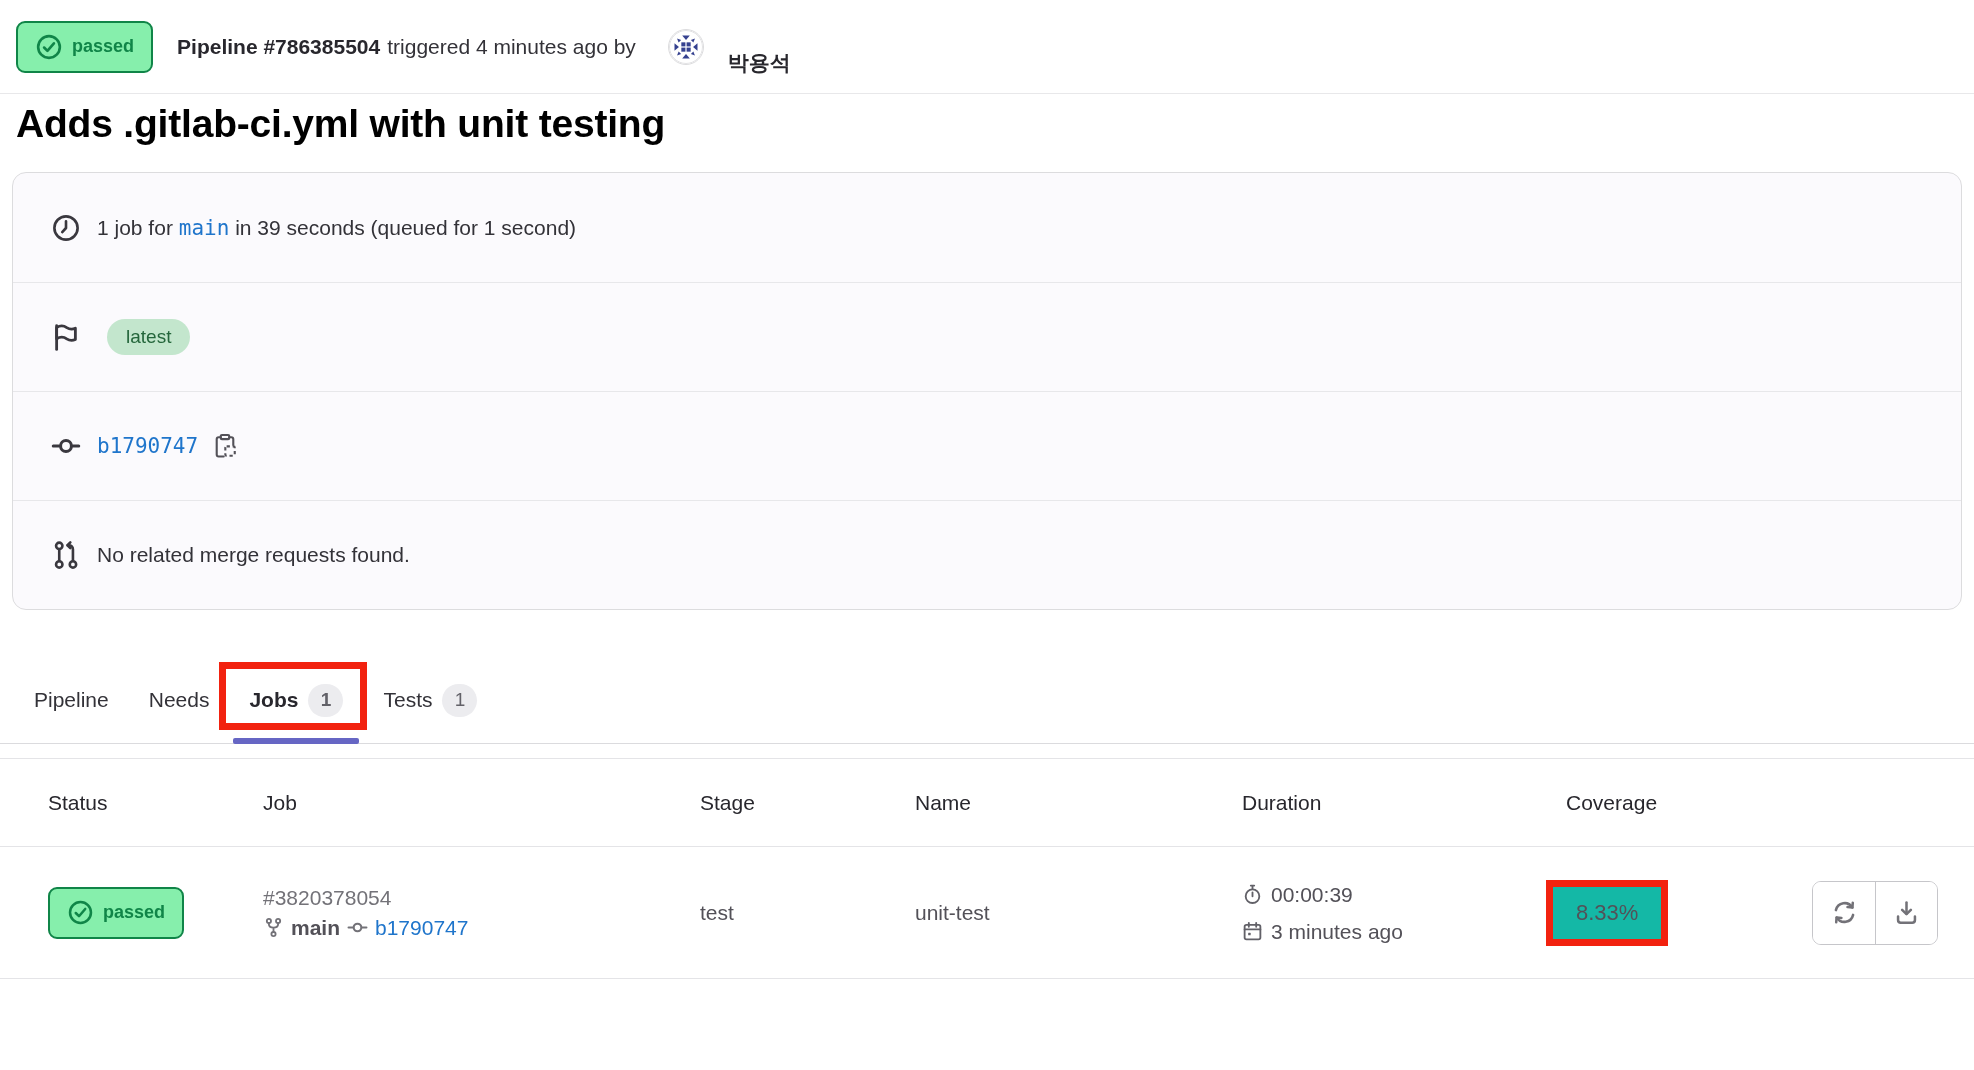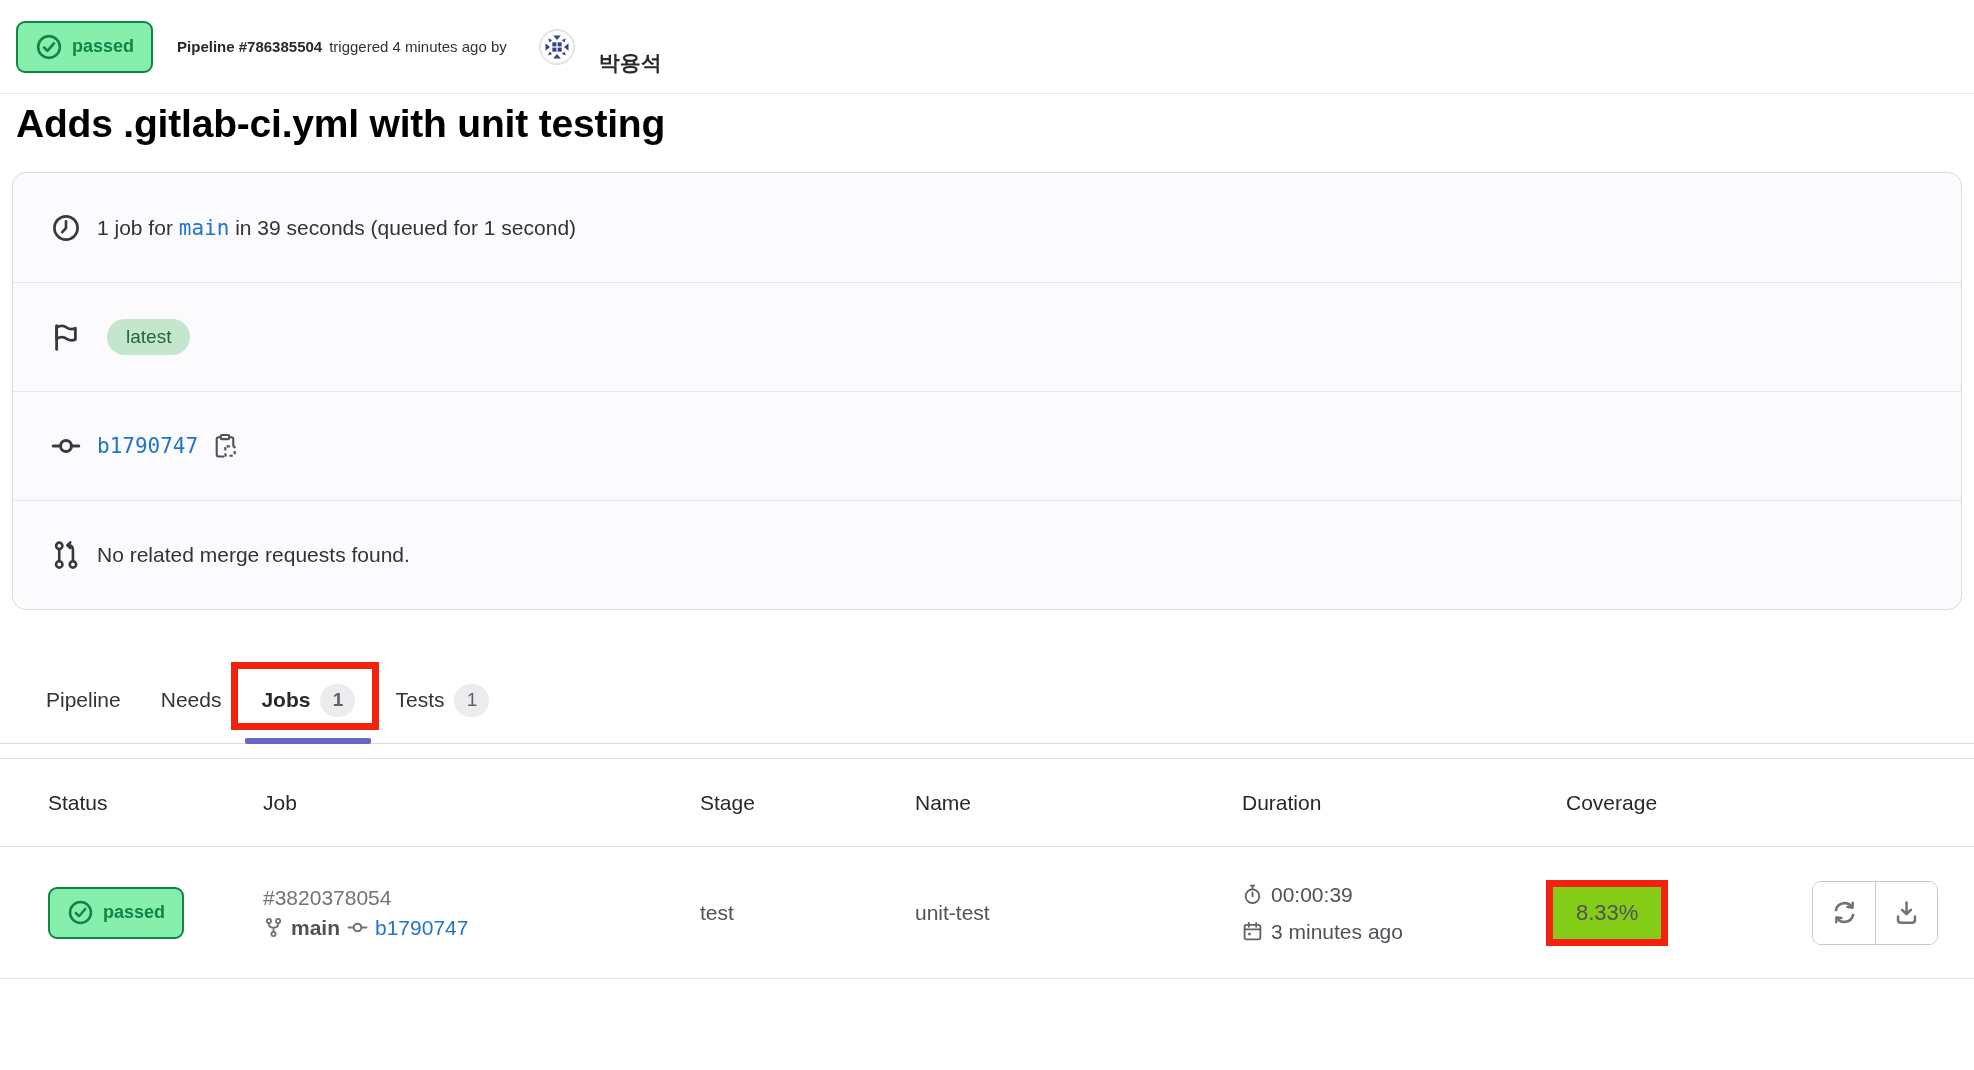--- a/index.html
+++ b/index.html
@@ -6,21 +6,21 @@
   html,body { width:1974px; height:1070px; background:#fff; overflow:hidden;
               font-family:"Liberation Sans", sans-serif; color:#333238; }
   svg { display:block; }
 
   
   .topbar { height:94px; display:flex; align-items:center; gap:24px;
             padding:0 16px; border-bottom:1px solid #e8e8ea; }
   .ci-badge { display:inline-flex; align-items:center; gap:9px; height:52px;
               padding:0 17px; border:2px solid #108548; border-radius:9px;
               color:#108548; font-size:18px; font-weight:600; background:#86efac; cursor:pointer; }
-  .topline { font-size:15px; color:#333238; display:flex; align-items:center; gap:7px; }
+  .topline { font-size:21px; color:#333238; display:flex; align-items:center; gap:7px; }
   .topline b { font-weight:700; color:#28272d; }
   .avatar { width:36px; height:36px; border-radius:50%; border:1px solid #dcdcde;
             overflow:hidden; background:#fff; margin-left:8px; }
   .username { font-weight:700; font-size:21px; color:#28272d;margin-top:33px; }
 
   
   h1.commit-title { font-size:39px; font-weight:700; color:#000000;
                     margin:8px 16px 26px; letter-spacing:-0.2px; }
 
   
@@ -32,21 +32,21 @@
                         margin-right:16px; display:flex; align-items:center; }
   .summary-text { font-size:21px; color:#333238; }
   .mono-link { font-family:"DejaVu Sans Mono", monospace; color:#1f75cb;
                text-decoration:none; font-size:21px; cursor:pointer; }
   .latest-pill { display:inline-block; background:#c3e6cd; color:#24663b;
                  border-radius:999px; padding:7px 19px; font-size:19px; margin-left:10px; }
   .copy-btn { width:26px; height:26px; color:#535158; margin-left:14px;
               background:none; border:none; cursor:pointer; }
 
   
-  .tabs { margin-top:47px; display:flex; align-items:stretch; padding-left:34px;
+  .tabs { margin-top:47px; display:flex; align-items:stretch; padding-left:22px;
           border-bottom:1px solid #dbdbde; height:87px; }
   .tab { display:flex; align-items:center; gap:10px; padding:0 12px; margin-right:16px;
          font-size:21px; color:#333238; position:relative; cursor:pointer; }
   .tab .count-pill { background:#ececef; color:#626168; border-radius:999px;
                      min-width:35px; height:33px; display:inline-flex; align-items:center;
                      justify-content:center; font-size:19px; padding:0 10px; }
   .tab.active { font-weight:700; color:#28272d; }
   .tab.active::after { content:""; position:absolute; left:-4px; right:-4px; bottom:-1px;
                        height:6px; background:#6666c4; border-radius:2px; }
   .annotation-frame { position:absolute; left:-18px; right:-12px; top:5px; bottom:13px;
@@ -63,21 +63,21 @@
   .job-cell { display:flex; flex-direction:column; gap:6px; }
   .job-id { font-size:21px; color:#737278; cursor:pointer; }
   .job-refs { display:flex; align-items:center; gap:7px; font-size:21px; color:#535158; }
   .job-refs .branch-name { font-weight:700; color:#535158; cursor:pointer; }
   .job-refs .sha-link { color:#1f75cb; text-decoration:none; cursor:pointer; }
   .mini-icon { width:21px; height:21px; color:#737278; }
   .dur-line { display:flex; align-items:center; gap:8px; font-size:21px; color:#535158;
               line-height:31px; }
   .dur-line .mini-icon { color:#626168; }
   .coverage-annotation { display:inline-block; border:7px solid #f2220f;
-                         padding:13px 23px; margin-left:-20px; background:#84cc16; }
+                         padding:13px 23px; margin-left:-20px; background:#14b8a6; }
   .coverage-val { font-size:22px; color:#535158; }
   .actions-cell { justify-self:end; }
   .btn-group { display:inline-flex; border:1px solid #c6c6ca; border-radius:9px;
                overflow:hidden; background:#fff; }
   .icon-btn { width:62px; height:62px; display:flex; align-items:center; justify-content:center;
               background:#fff; border:none; cursor:pointer; color:#737278; }
   .icon-btn + .icon-btn { border-left:1px solid #c6c6ca; }
   .icon-btn svg { width:27px; height:27px; }
 </style>
 </head>

